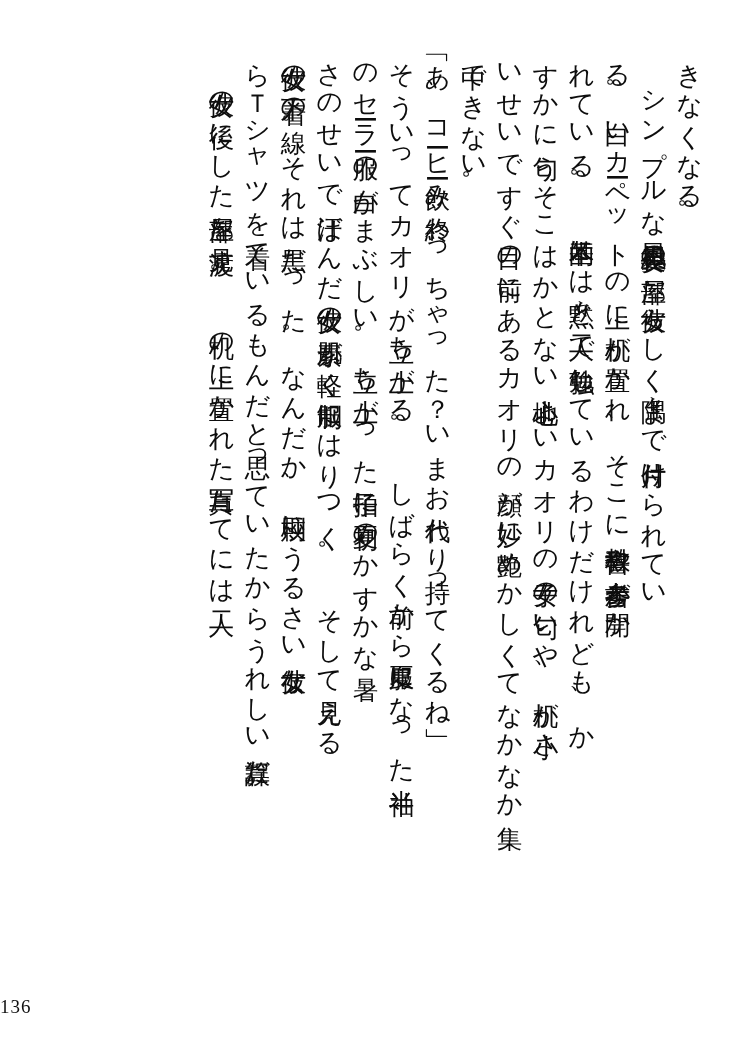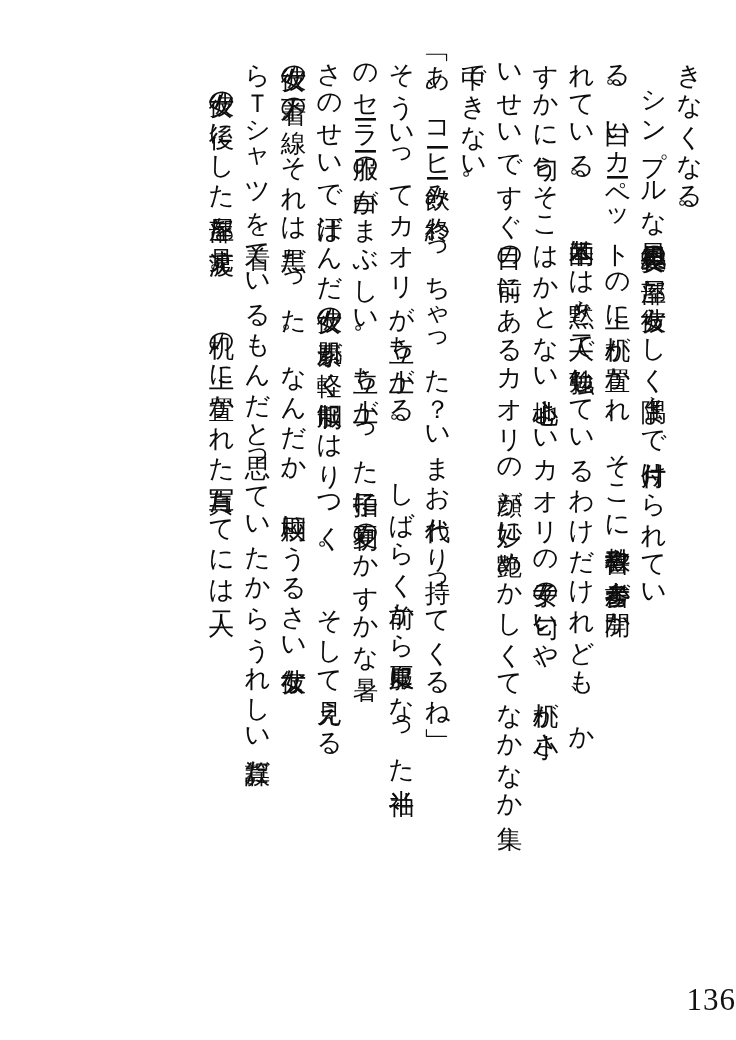--- a/index.html
+++ b/index.html
@@ -46,22 +46,22 @@
     font-family: "DejaVu Serif", "Liberation Serif", serif;
     font-weight: 500;
     color: #0d0d0d;
     overflow: visible;
   }
   .page-number {
     position: absolute;
     bottom: 22px;
     left: 0;
     right: 0;
-    text-align: right;
-    font-size: 31px;
+    text-align: left;
+    font-size: 19px;
     font-family: "Liberation Serif", "DejaVu Serif", serif;
     color: #111111;
     letter-spacing: 1px;
   }
 </style>
 </head>
 <body>
 
 <div class="page">
 

